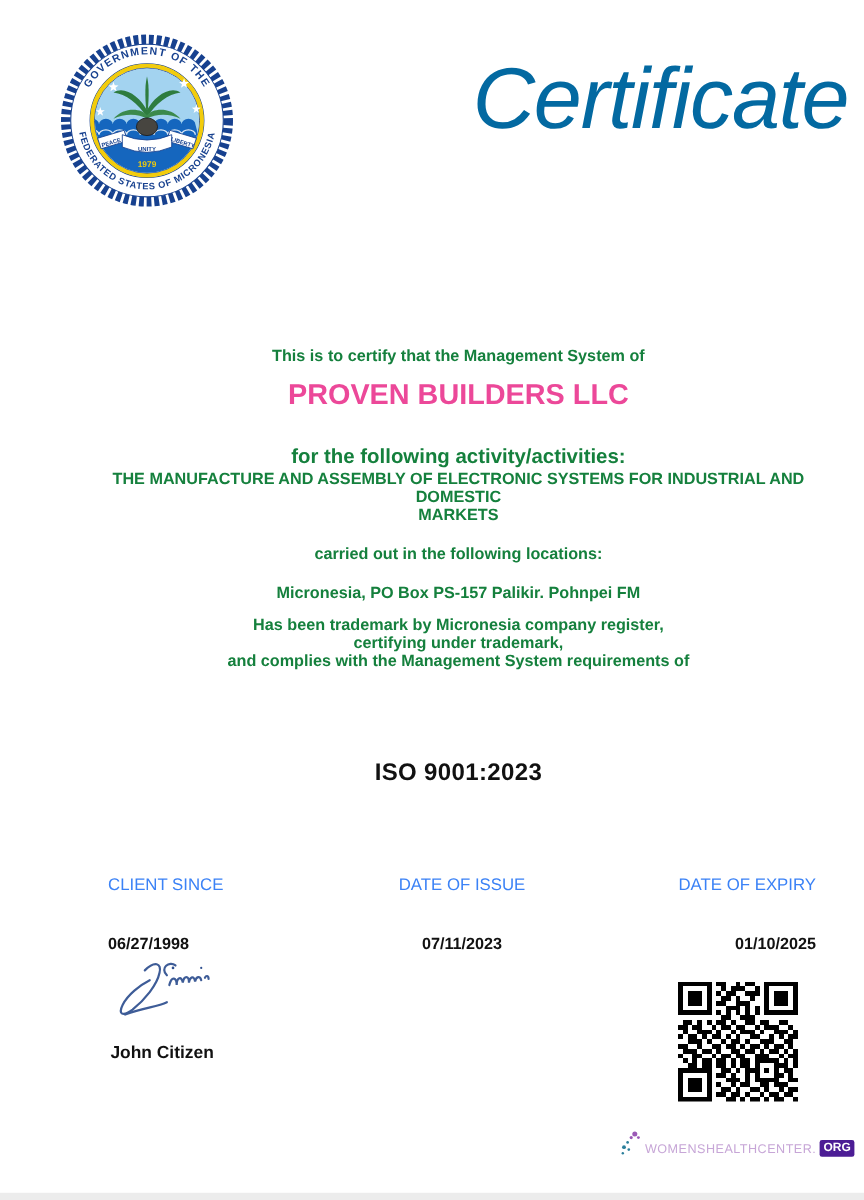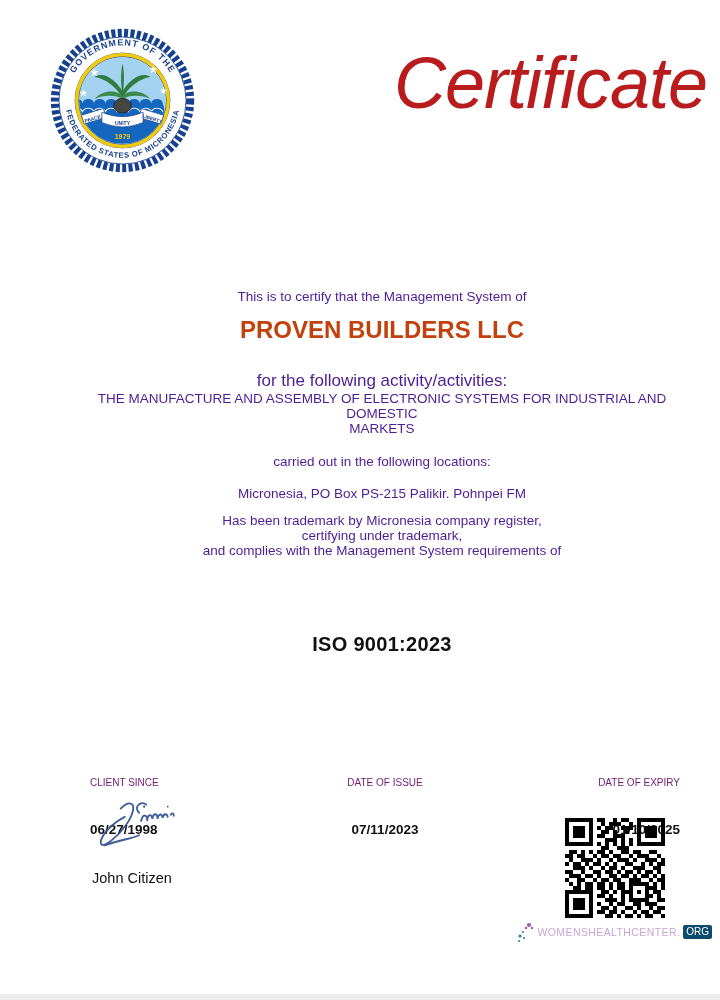--- a/index.html
+++ b/index.html
@@ -3,57 +3,57 @@
 <meta charset="utf-8">
 <style>
   * { margin:0; padding:0; box-sizing:border-box; }
   html,body { width:720px; height:1000px; background:#ffffff; overflow:hidden;
               font-family:"Liberation Sans", sans-serif; }
   .page { position:relative; width:720px; height:1000px; background:#ffffff; }
 
   
   .seal { position:absolute; left:49px; top:27px; width:147px; height:147px; }
   .hero { position:absolute; right:13px; top:42px; font-size:72px; font-style:italic;
-          font-weight:400; color:#b91c1c; letter-spacing:-1px; white-space:nowrap; }
+          font-weight:400; color:#0369a1; letter-spacing:-1px; white-space:nowrap; }
 
   
-  .cline { position:absolute; left:44px; right:0; text-align:center; color:#4c1d95; }
+  .cline { position:absolute; left:44px; right:0; text-align:center; color:#15803d;font-weight:bold; }
   .title        { top:194px; font-size:26px; font-weight:bold; color:#111; letter-spacing:.3px; }
   .intro        { top:289px; font-size:13.5px; }
-  .company      { top:316px; font-size:24px; font-weight:bold; color:#c2410c; }
+  .company      { top:316px; font-size:24px; font-weight:bold; color:#ec4899; }
   .act-heading  { top:371px; font-size:17px; }
   .act-lines    { top:391px; font-size:13.5px; line-height:15.2px; }
   .carried      { top:454px; font-size:13.5px; }
   .address      { top:486px; font-size:13.5px; }
   .assessment   { top:513px; font-size:13.5px; line-height:15.2px; }
   .standard     { top:633px; font-size:20px; font-weight:bold; color:#111; letter-spacing:.3px; }
 
   
   .dates { position:absolute; left:90px; right:40px; top:729px; display:flex; }
   .date-cell { flex:1; }
   .date-cell:nth-child(1){ text-align:left; }
   .date-cell:nth-child(2){ text-align:center; }
   .date-cell:nth-child(3){ text-align:right; }
-  .date-label { font-size:10px; color:#701a75;margin-top:48px; }
+  .date-label { font-size:14px; color:#3b82f6; }
   .date-value { margin-top:34px; font-size:13.5px; font-weight:bold; color:#111; }
 
   
   .signature-svg { position:absolute; left:90px; top:794px; width:92px; height:62px; }
-  .signatory-name { position:absolute; left:92px; top:870px; font-size:14.5px; font-weight:normal; color:#111; }
+  .signatory-name { position:absolute; left:92px; top:870px; font-size:14.5px; font-weight:bold; color:#111; }
 
   
   .qr { position:absolute; left:565px; top:818px; width:100px; height:100px; }
   .qr svg { width:100%; height:100%; }
 
   
-  .watermark { position:absolute; right:8px; top:920px; display:flex; align-items:center;
+  .watermark { position:absolute; right:8px; top:940px; display:flex; align-items:flex-end;
                gap:3px; text-decoration:none; cursor:pointer; }
   .wm-icon { width:17px; height:24px; }
   .wm-site { font-size:10.5px; color:#C7A6D7; letter-spacing:.4px; }
-  .wm-badge { font-size:10px; font-weight:normal; color:#ffffff; background:#0c4a6e;
+  .wm-badge { font-size:10px; font-weight:bold; color:#ffffff; background:#4c1d95;
               padding:1px 3px 2px; border-radius:2px; }
 
   .bottom-strip { position:absolute; left:0; right:0; bottom:0; height:6px; background:#ECECEC; }
 </style>
 </head>
 <body>
 
 <div class="page">
 
   <div class="seal">
@@ -119,21 +119,21 @@
   <div class="cline company">PROVEN BUILDERS LLC</div>
 
   <div class="cline act-heading">for the following activity/activities:</div>
   <div class="cline act-lines">
     <div>THE MANUFACTURE AND ASSEMBLY OF ELECTRONIC SYSTEMS FOR INDUSTRIAL AND</div>
     <div>DOMESTIC</div>
     <div>MARKETS</div>
   </div>
 
   <div class="cline carried">carried out in the following locations:</div>
-  <div class="cline address">Micronesia, PO Box PS-215 Palikir. Pohnpei FM</div>
+  <div class="cline address">Micronesia, PO Box PS-157 Palikir. Pohnpei FM</div>
 
   <div class="cline assessment">
     <div>Has been trademark by Micronesia company register,</div>
     <div>certifying under trademark,</div>
     <div>and complies with the Management System requirements of</div>
   </div>
 
   <div class="cline standard">ISO 9001:2023</div>
 
   <div class="dates">

